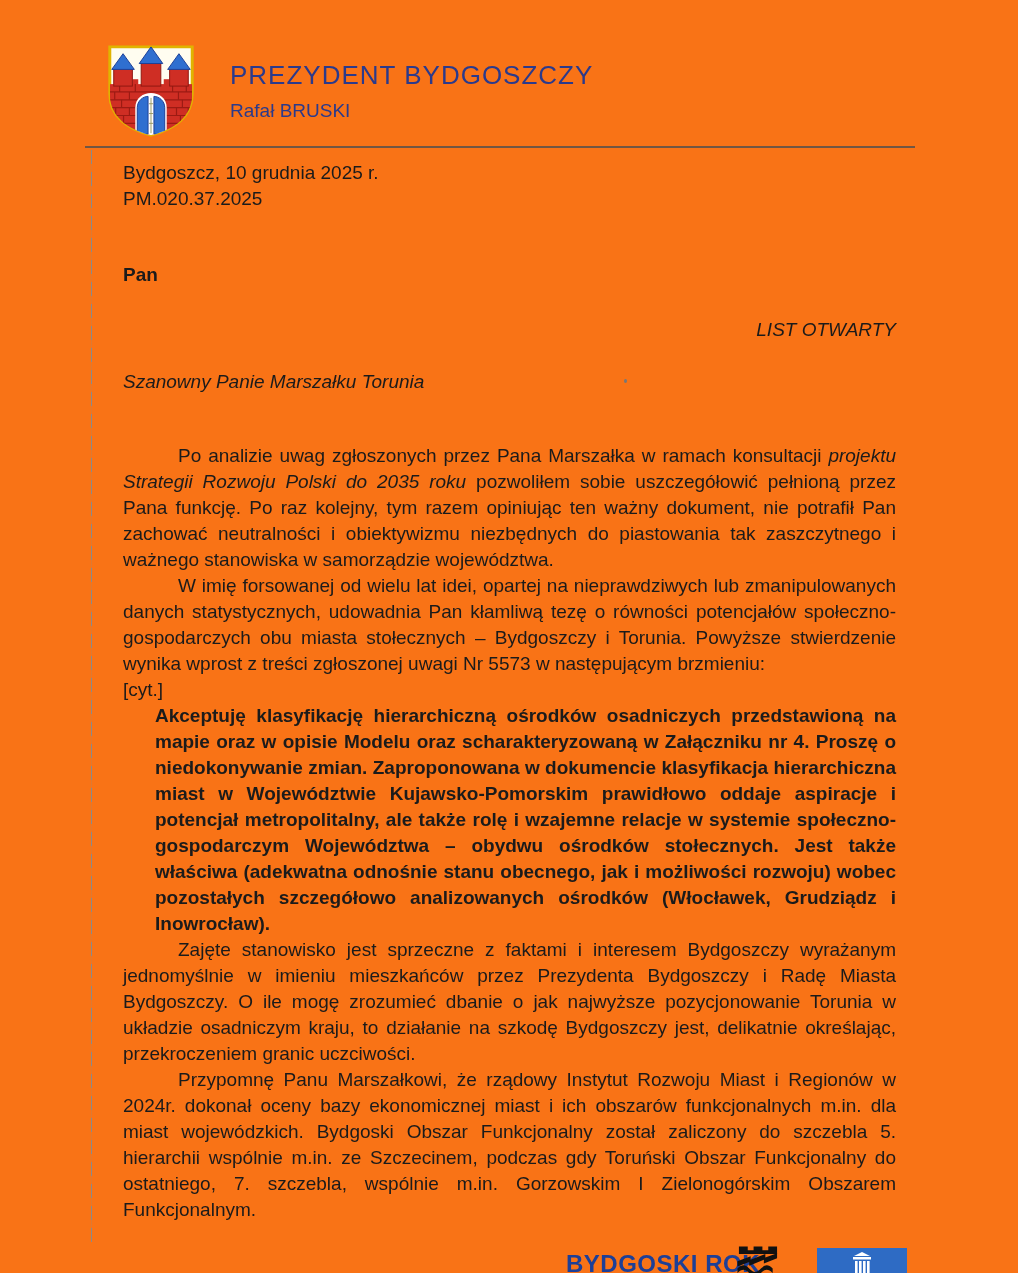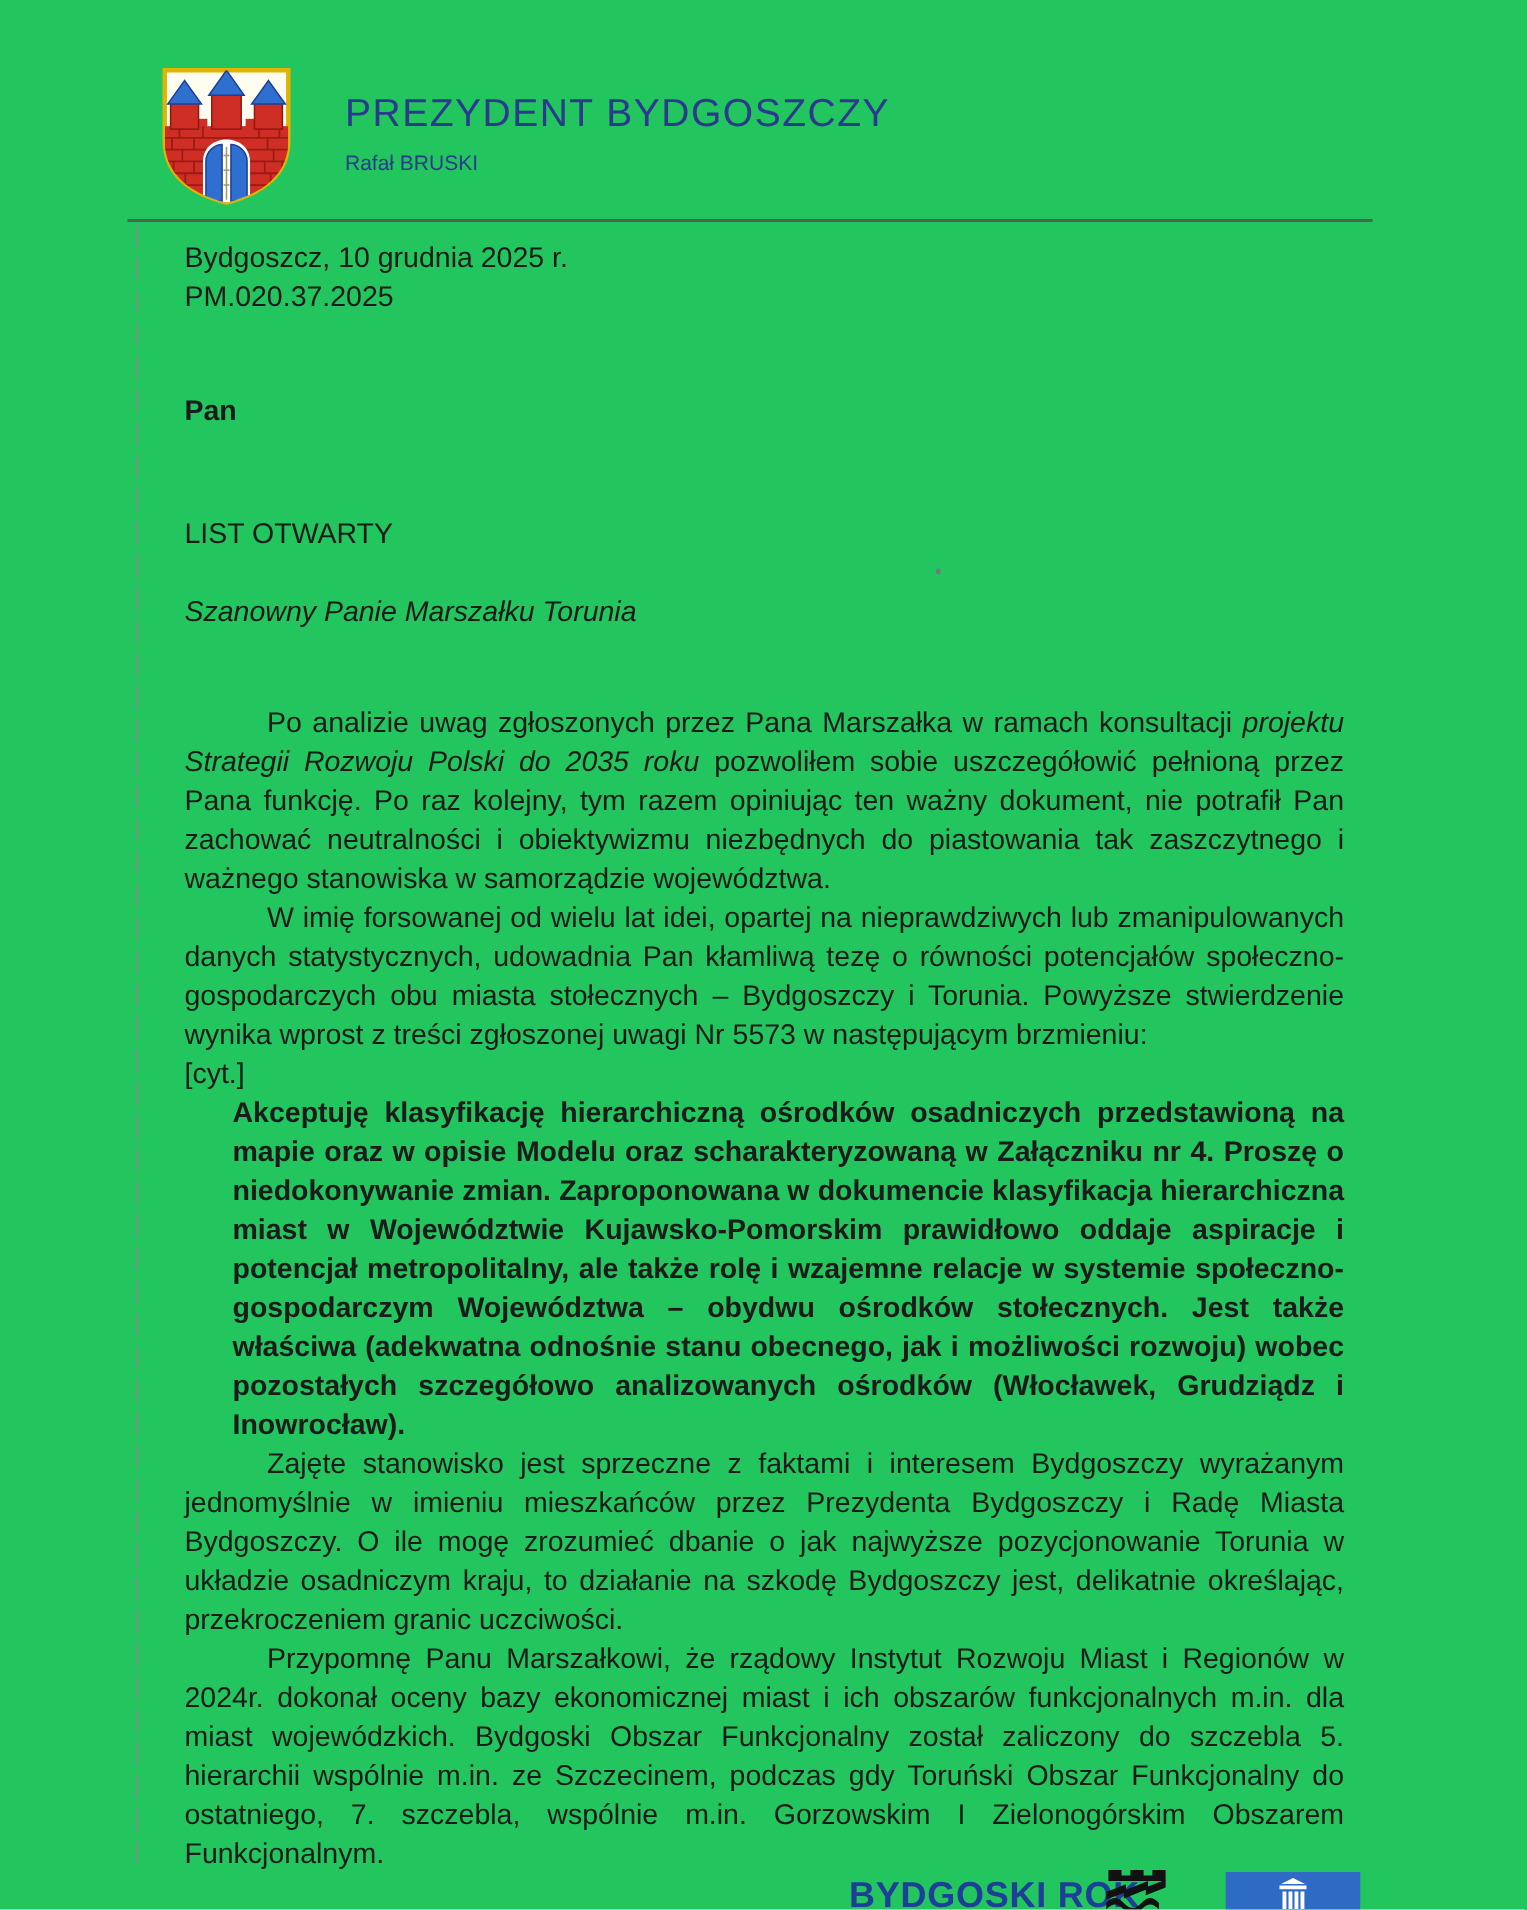--- a/index.html
+++ b/index.html
@@ -1,39 +1,39 @@
 <!DOCTYPE html>
 <html lang="pl"><head>
 <meta charset="utf-8">
 <style>
   html,body{margin:0;padding:0;background:#e8e8e8;}
   .page{
     position:relative;
     width:1018px;height:1273px;
-    background:#22c55e;
+    background:#f97316;
     overflow:hidden;
     font-family:"Liberation Sans",sans-serif;
     color:#1b1b1b;
   }
   
   .letterhead{position:absolute;left:100px;top:38px;display:flex;align-items:flex-start;}
   .coa{width:102px;height:104px;display:block;}
   .lh-text{margin-left:28px;margin-top:22px;}
   .lh-title{font-size:26px;letter-spacing:1px;font-weight:400;}
-  .lh-name{font-size:14px;margin-top:9px;font-weight:400;}
+  .lh-name{font-size:19px;margin-top:9px;font-weight:400;}
   
   .rule{position:absolute;left:85px;top:146px;width:830px;height:2px;background:#4f4f4f;opacity:.8;}
   .scanline{position:absolute;left:91px;top:150px;width:1px;height:1092px;
     background:repeating-linear-gradient(to bottom,#8a8a8a 0 14px,rgba(138,138,138,.25) 14px 22px);}
   .speck{position:absolute;left:624px;top:379px;width:3px;height:4px;background:#777;border-radius:50%;}
   
   .content{position:absolute;left:123px;top:160px;width:773px;font-size:19px;line-height:26px;}
   .dateline div{white-space:nowrap;}
   .addressee{margin-top:50px;font-weight:700;}
-  .subject{margin-top:56px;text-align:left;}
+  .subject{margin-top:29px;text-align:right;font-style:italic;}
   .salutation{margin-top:26px;font-style:italic;}
   .body-text{margin-top:48px;}
   .body-text p{margin:0;text-align:justify;text-align-last:left;}
   p.indent{text-indent:55px;}
   p.quote{font-weight:700;margin-left:32px;}
   i{font-style:italic;}
   
   .campaign{position:absolute;left:566px;top:1250px;font-size:24px;font-weight:700;letter-spacing:.5px;white-space:nowrap;}
   .logo-castle{position:absolute;left:736px;top:1245px;width:44px;height:34px;}
   .logo-unesco{position:absolute;left:817px;top:1248px;width:90px;height:40px;}

